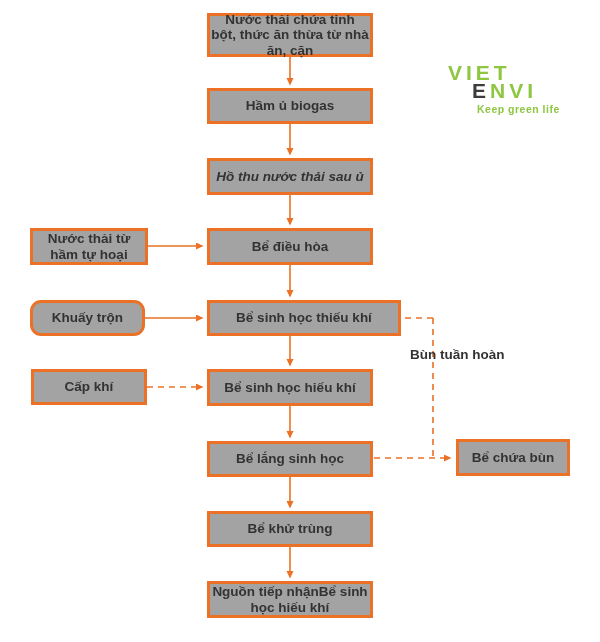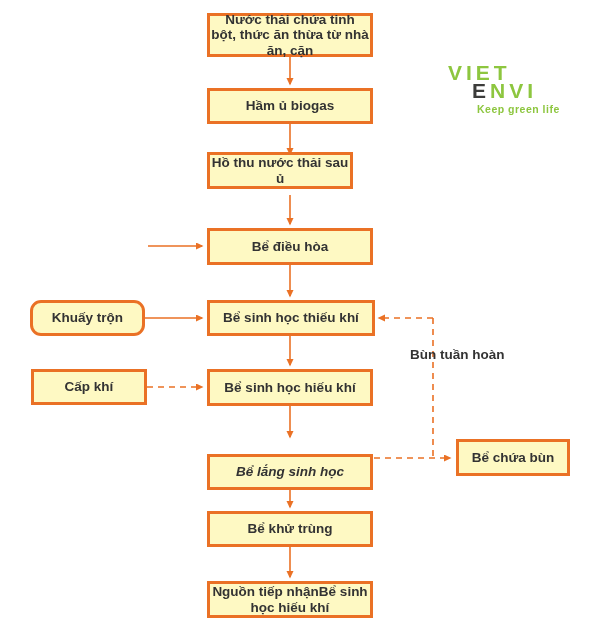--- a/index.html
+++ b/index.html
@@ -25,42 +25,42 @@
     stroke: var(--accent, #EA7125);
     stroke-width: 1.6;
     fill: none;
   }
   .connectors line.dashed { stroke-dasharray: 6 5; }
   .connectors marker path { fill: var(--accent, #EA7125); }
 
   
   .flow-box {
     position: absolute;
-    background: #fef9c3;
+    background: #a3a3a3;
     border: 3px solid var(--accent, #EA7125);
     display: flex;
     align-items: center;
     justify-content: center;
     text-align: center;
     font-weight: bold;
     font-size: 13.5px;
     line-height: 1.12;
     color: var(--text-dark, #333333);
     padding: 2px 1px;
   }
   #box-influent      { left: 207px; top:  13px; width: 166px; height: 44px; }
   #box-biogas        { left: 207px; top:  88px; width: 166px; height: 36px; }
-  #box-pond          { left: 207px; top: 152px; width: 146px; height: 37px; }
+  #box-pond          { left: 207px; top: 158px; width: 166px; height: 37px; font-style: italic; }
   #box-equalization  { left: 207px; top: 228px; width: 166px; height: 37px; }
   #box-septic        { left:  30px; top: 228px; width: 118px; height: 37px; }
   #box-mixing        { left:  30px; top: 300px; width: 115px; height: 36px; border-radius: 11px; }
-  #box-anoxic        { left: 207px; top: 300px; width: 168px; height: 36px; }
+  #box-anoxic        { left: 207px; top: 300px; width: 194px; height: 36px; }
   #box-air           { left:  31px; top: 369px; width: 116px; height: 36px; }
   #box-aerobic       { left: 207px; top: 369px; width: 166px; height: 37px; }
-  #box-clarifier     { left: 207px; top: 454px; width: 166px; height: 36px; font-style: italic; }
+  #box-clarifier     { left: 207px; top: 441px; width: 166px; height: 36px; }
   #box-sludge        { left: 456px; top: 439px; width: 114px; height: 37px; }
   #box-disinfection  { left: 207px; top: 511px; width: 166px; height: 36px; }
   #box-receiving     { left: 207px; top: 581px; width: 166px; height: 37px; }
 
   
   .flow-annotation {
     position: absolute;
     left: 410px; top: 347px;
     font-weight: bold;
     font-size: 13.5px;
@@ -136,20 +136,23 @@
   </div>
   <div class="flow-box" id="box-biogas">
     <span>Hầm ủ biogas</span>
   </div>
   <div class="flow-box" id="box-pond">
     <span>Hồ thu nước thải sau ủ</span>
   </div>
   <div class="flow-box" id="box-equalization">
     <span>Bể điều hòa</span>
   </div>
+  <div class="flow-box" id="box-septic">
+    <span>Nước thải từ hầm tự hoại</span>
+  </div>
   <div class="flow-box" id="box-mixing">
     <span>Khuấy trộn</span>
   </div>
   <div class="flow-box" id="box-anoxic">
     <span>Bể sinh học thiếu khí</span>
   </div>
   <div class="flow-box" id="box-air">
     <span>Cấp khí</span>
   </div>
   <div class="flow-box" id="box-aerobic">

